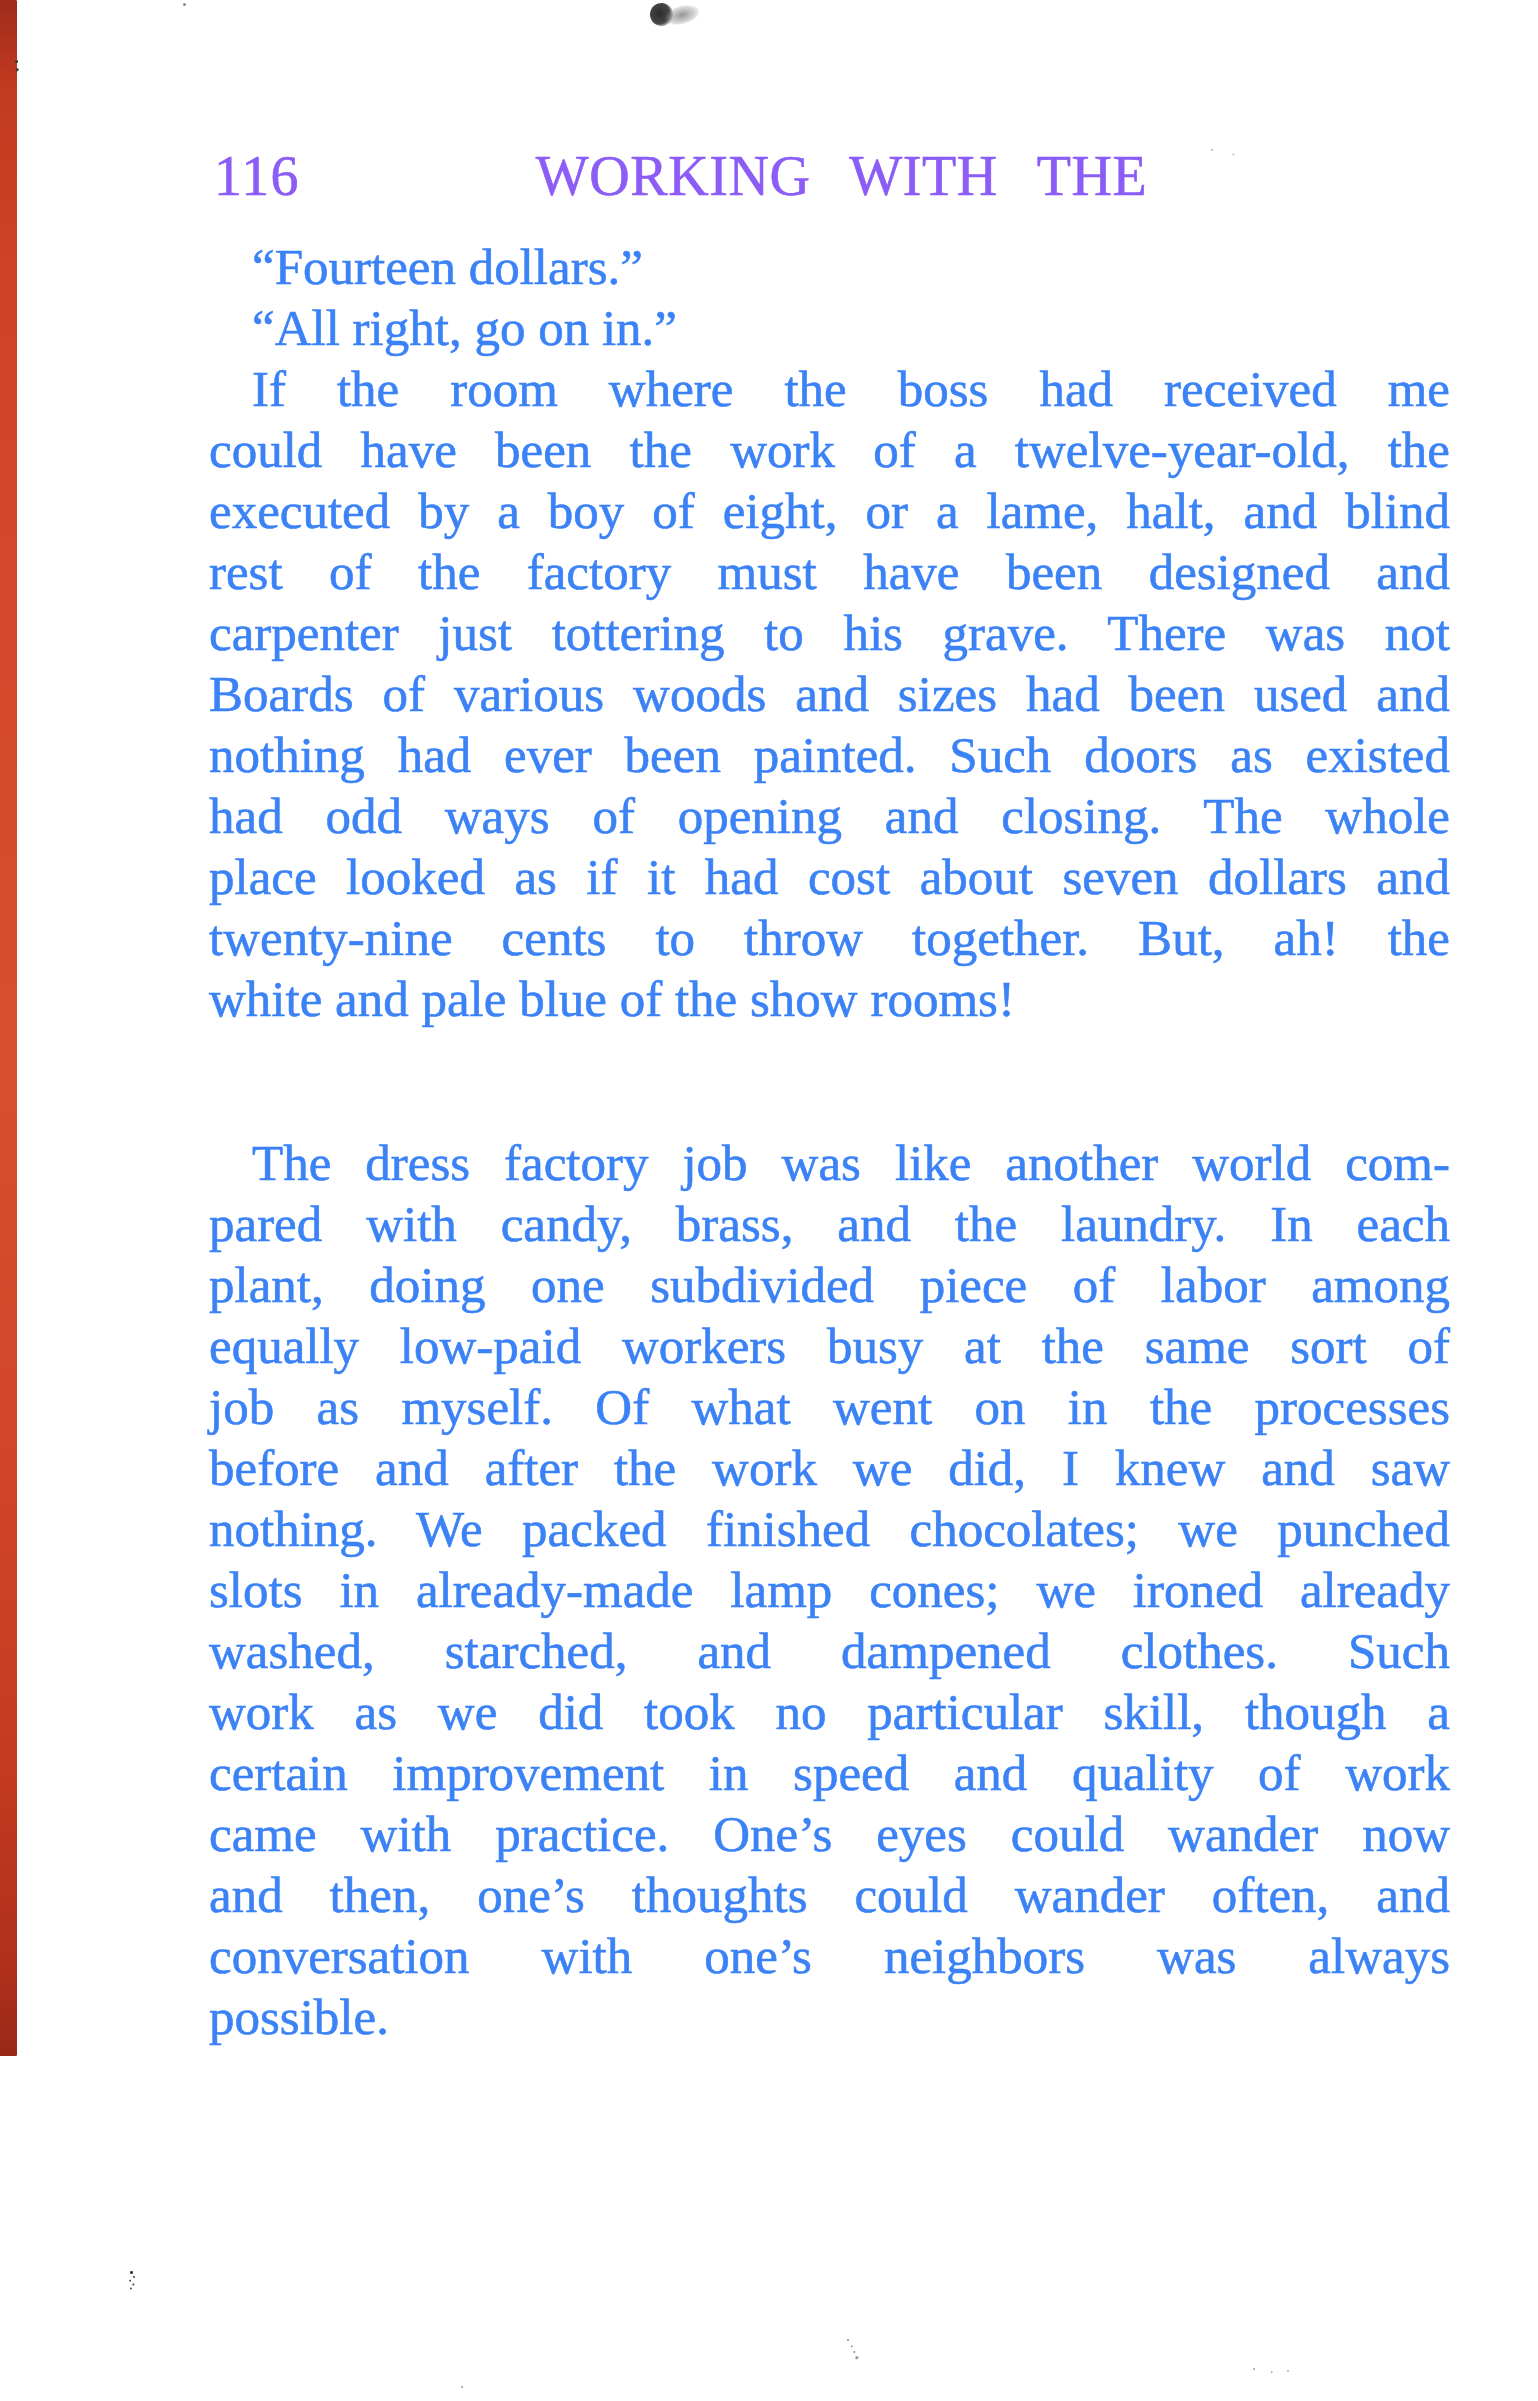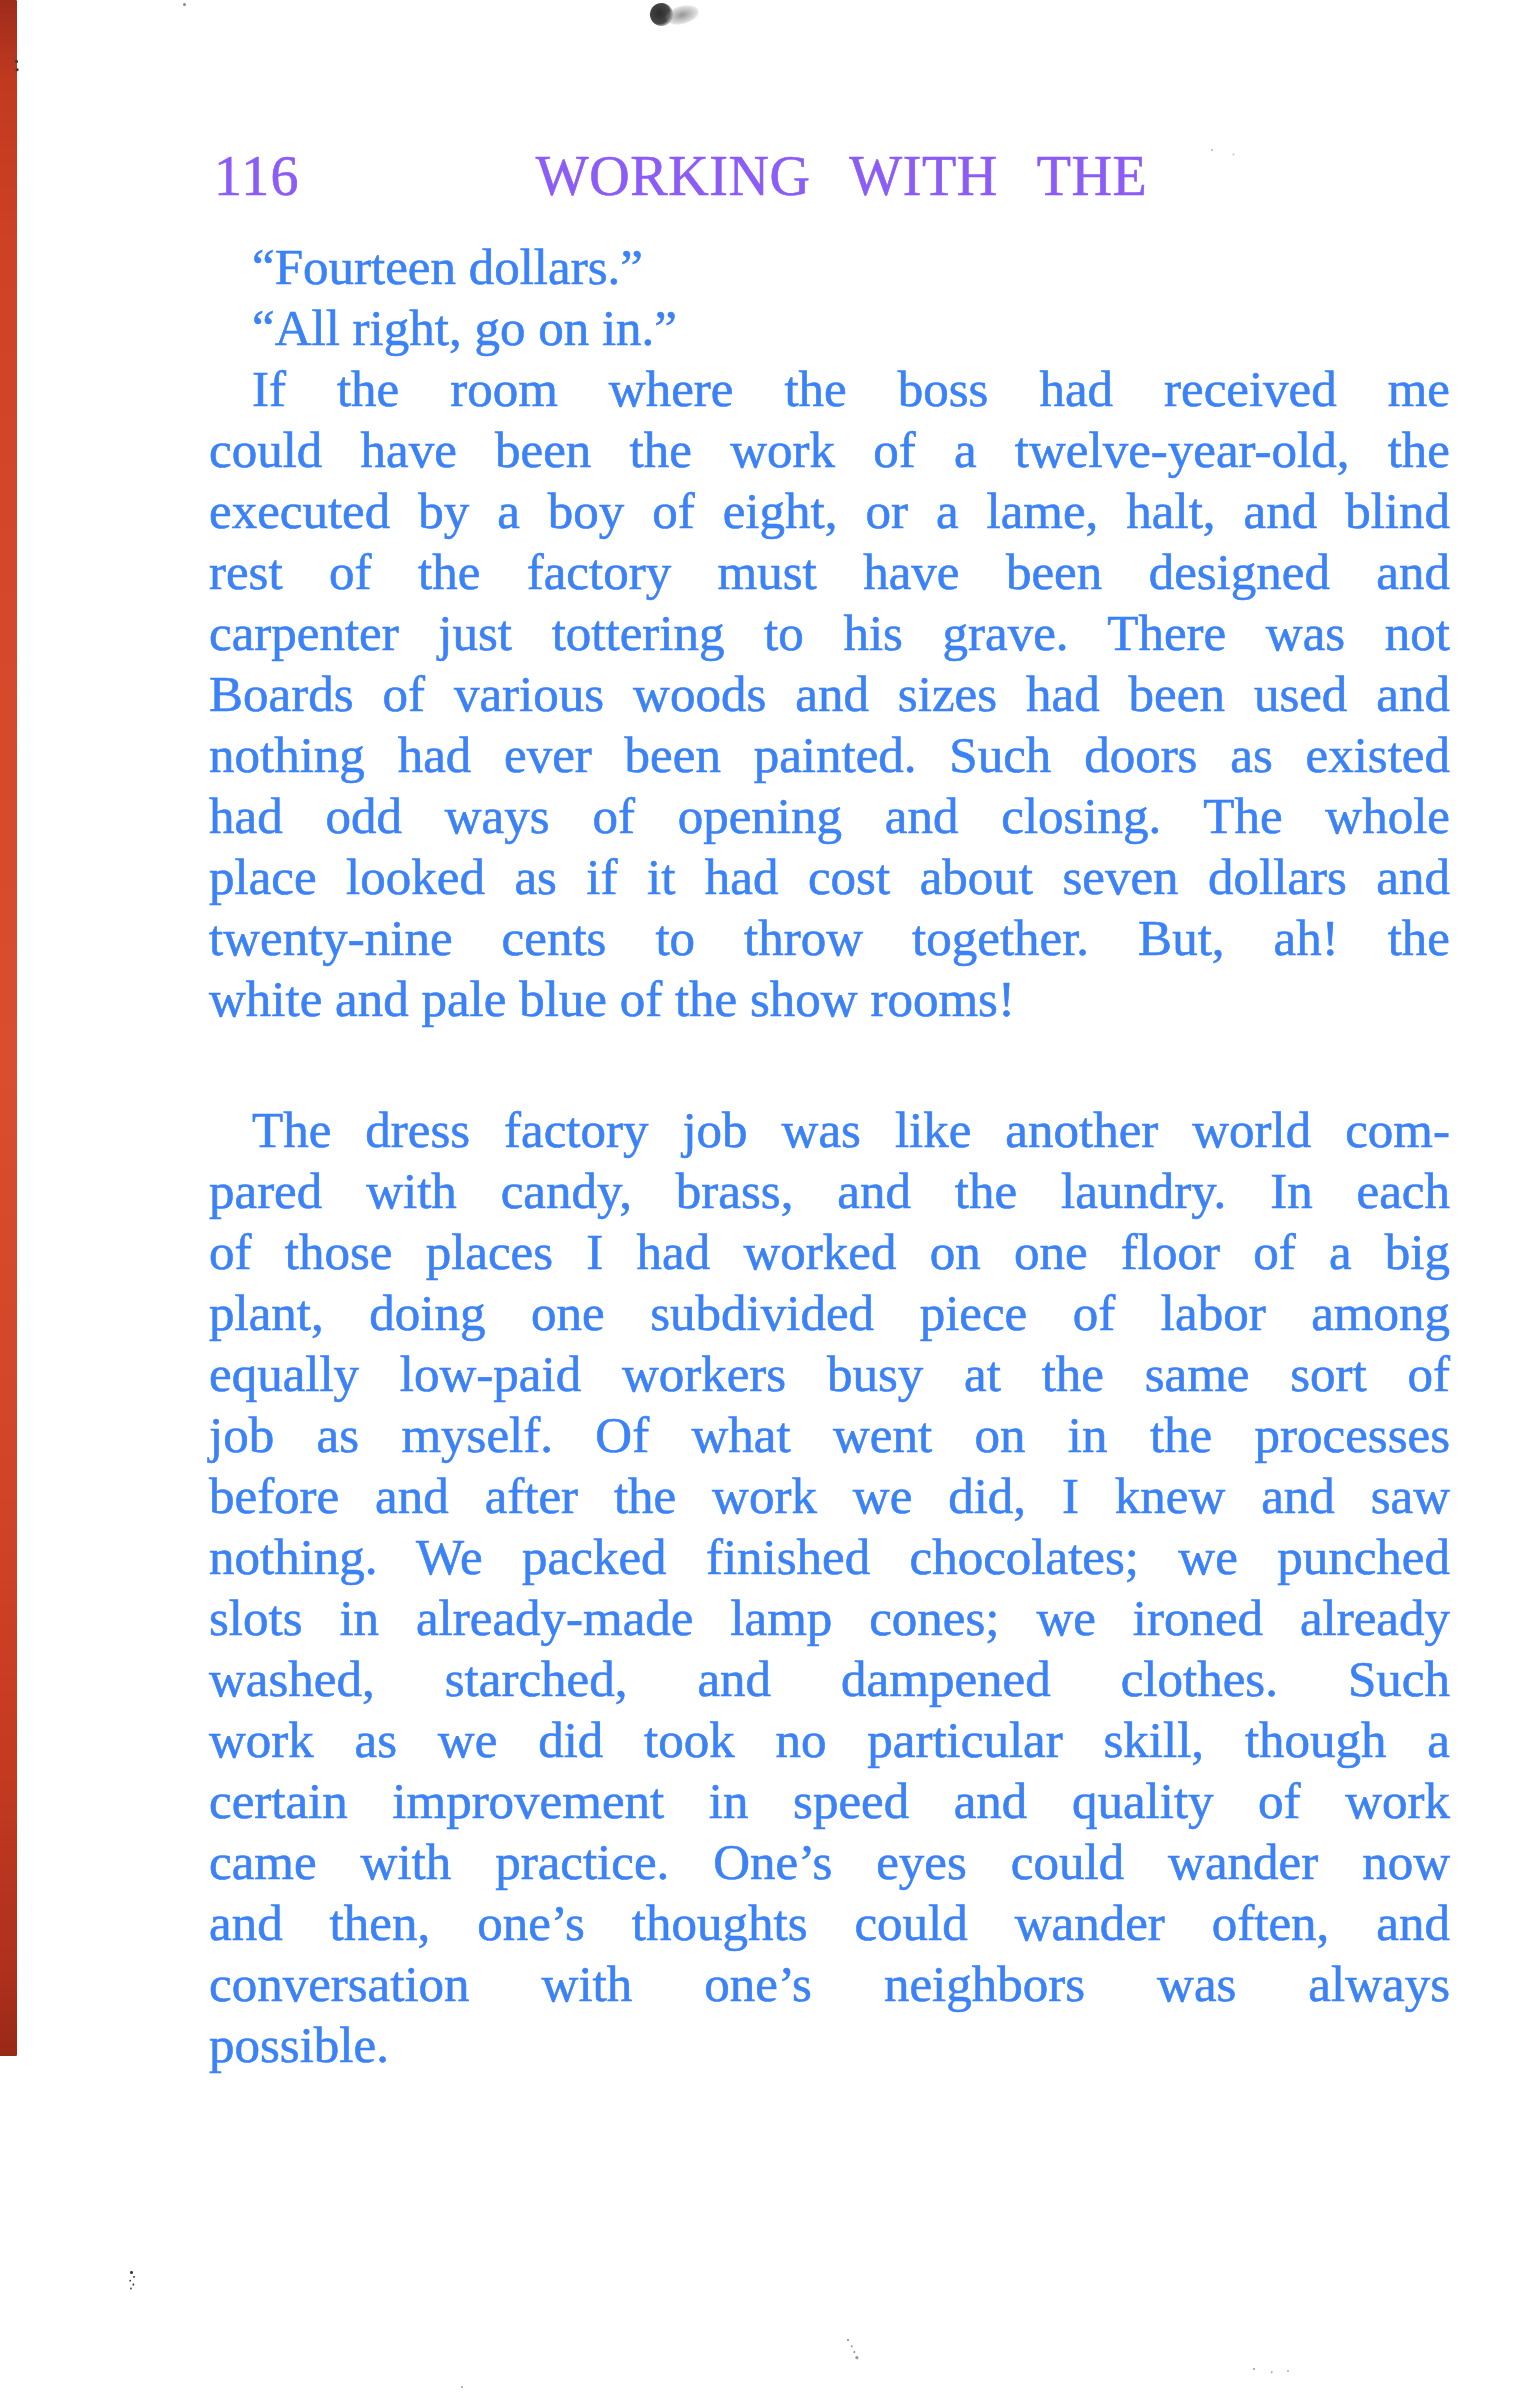--- a/index.html
+++ b/index.html
@@ -43,21 +43,21 @@
   .running-title{
     position:absolute;left:12px;top:0;width:100%;text-align:center;
     word-spacing:0.45em;letter-spacing:0.6px;white-space:nowrap;
   }
   .body-text{
     position:absolute;left:209px;top:237px;width:1241px;
     font-size:51px;line-height:61px;color:#3b82f6;
     -webkit-text-stroke:0.6px currentColor;
   }
   .para{margin:0;}
-  .para.gap{margin-top:70px;}
+  .para.gap{margin-top:103px;}
   .line{
     height:61px;
     text-align:justify;
     text-align-last:justify;
     white-space:normal;
   }
   .line.endline{text-align-last:left;}
   .line.indent{text-indent:43px;}
   
   .speck{position:absolute;width:2.5px;height:2.5px;border-radius:50%;background:#555;}
@@ -104,21 +104,20 @@
         <div class="line">Boards of various woods and sizes had been used and</div>
         <div class="line">nothing had ever been painted. Such doors as existed</div>
         <div class="line">had odd ways of opening and closing. The whole</div>
         <div class="line">place looked as if it had cost about seven dollars and</div>
         <div class="line">twenty-nine cents to throw together. But, ah! the</div>
         <div class="line endline">white and pale blue of the show rooms!</div>
       </div>
       <div class="para gap">
         <div class="line indent">The dress factory job was like another world com-</div>
         <div class="line">pared with candy, brass, and the laundry. In each</div>
-        <div class="line">of those places I had worked on one floor of a big</div>
         <div class="line">plant, doing one subdivided piece of labor among</div>
         <div class="line">equally low-paid workers busy at the same sort of</div>
         <div class="line">job as myself. Of what went on in the processes</div>
         <div class="line">before and after the work we did, I knew and saw</div>
         <div class="line">nothing. We packed finished chocolates; we punched</div>
         <div class="line">slots in already-made lamp cones; we ironed already</div>
         <div class="line">washed, starched, and dampened clothes. Such</div>
         <div class="line">work as we did took no particular skill, though a</div>
         <div class="line">certain improvement in speed and quality of work</div>
         <div class="line">came with practice. One’s eyes could wander now</div>

